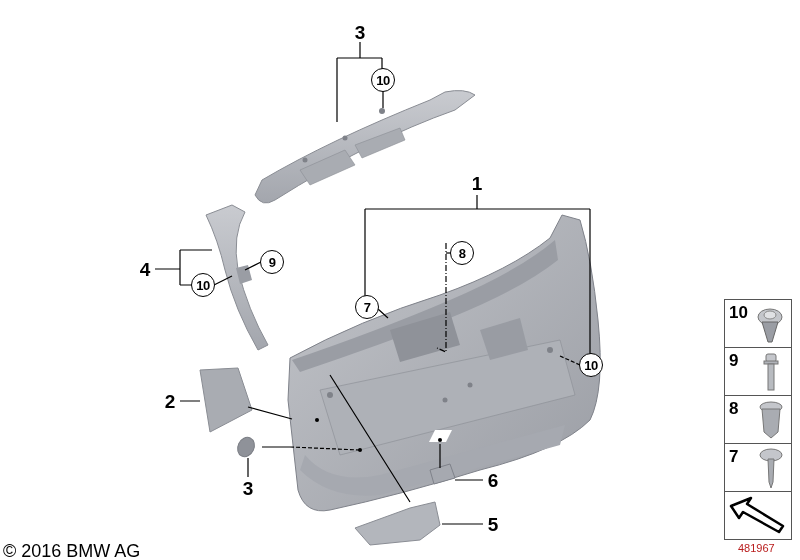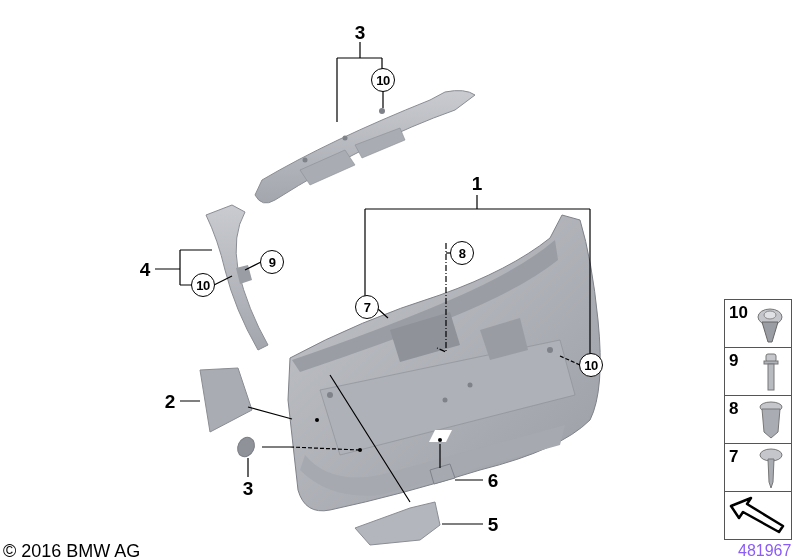--- a/index.html
+++ b/index.html
@@ -11,21 +11,21 @@
   .circ { position: absolute; width: 22px; height: 22px; border: 1.6px solid #000; border-radius: 50%;
           background: #fff; font-weight: bold; font-size: 13px; color:#000; display: flex;
           align-items: center; justify-content: center; transform: translate(-50%, -50%);
           font-family: "Liberation Sans", sans-serif; letter-spacing: -0.5px; }
   #legend { position: absolute; left: 724px; top: 299px; width: 68px; }
   .cell { position: relative; width: 66px; height: 47px; border: 1px solid #555; border-bottom: none; background:#fff; }
   .cell:last-child { border-bottom: 1px solid #555; }
   .cell .num { position: absolute; left: 4px; top: 3px; font-weight: bold; font-size: 17px; color:#000; }
   .cell svg { position: absolute; left: 0; top: 0; }
   #copyright { position: absolute; left: 3px; top: 541px; font-size: 18px; color: #000; }
-  #imgnum { position: absolute; left: 738px; top: 542px; font-size: 16px; color: #8b5cf6; }
+  #imgnum { position: absolute; left: 738px; top: 542px; font-size: 11px; color: #b91c1c; }
 </style>
 </head>
 <body>
 
 <svg id="diagram" width="800" height="560" viewBox="0 0 800 560">
   <defs>
     <linearGradient id="gTrim" x1="0" y1="0" x2="0" y2="1">
       <stop offset="0" stop-color="#c9cbd0"></stop>
       <stop offset="1" stop-color="#a3a6ad"></stop>
     </linearGradient>

